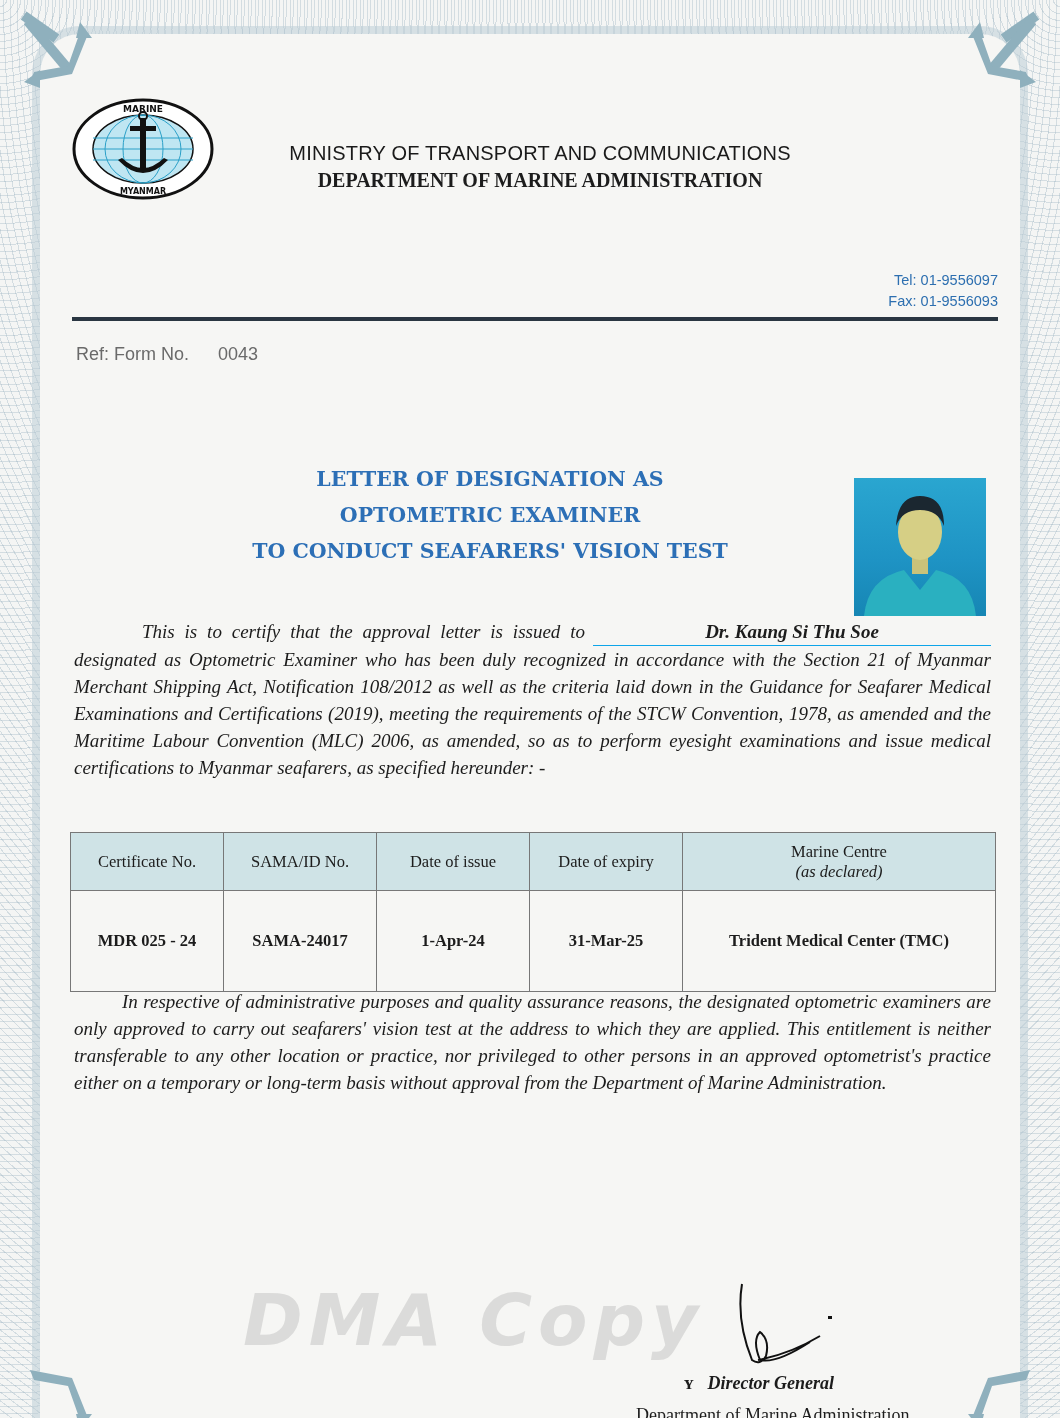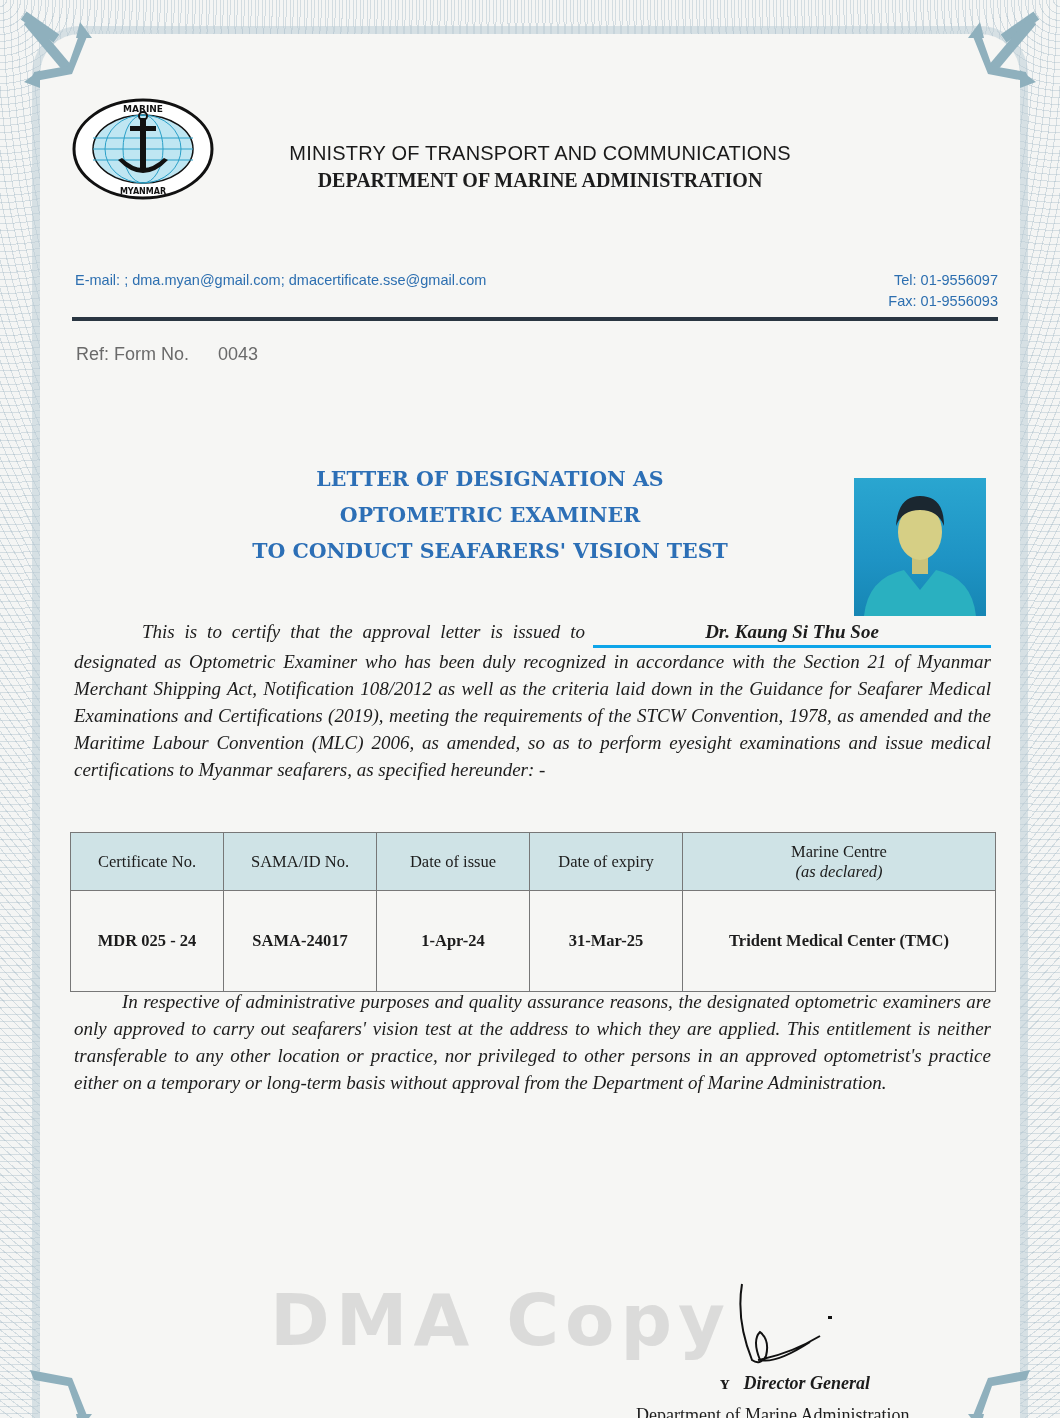--- a/index.html
+++ b/index.html
@@ -47,34 +47,34 @@
   .ref { position: absolute; left: 76px; top: 344px; font-family: "Liberation Sans", sans-serif; font-size: 18px; color: #6a6a6a; }
   .ref span + span { margin-left: 29px; }
 
   .title-block { position: absolute; left: 250px; top: 438px; width: 480px; text-align: center; color: #2c6fb6; font-family: "DejaVu Serif", serif; font-weight: bold; font-size: 20.5px; line-height: 36px; margin-top: 23px; }
 
   .photo { position: absolute; left: 854px; top: 478px; width: 132px; height: 138px; background: linear-gradient(180deg,#2aa6d0 0%,#1e93c4 60%,#1686b4 100%); overflow: hidden; }
 
   .para { position: absolute; left: 74px; width: 917px; font-style: italic; font-size: 19px; line-height: 27px; text-align: justify; }
   .p1 { top: 618px; }
   .indent { display: inline-block; width: 68px; }
-  .recipient { display: inline-block; width: 398px; border-bottom: 3px solid #0ea5e9; text-align: center; font-weight: bold; margin-left: 8px; }
+  .recipient { display: inline-block; width: 398px; border-bottom: 1px solid #0ea5e9; text-align: center; font-weight: bold; margin-left: 8px; }
 
   table.cert { position: absolute; left: 70px; top: 832px; width: 926px; border-collapse: collapse; font-family: "Liberation Serif", serif; }
   table.cert th, table.cert td { border: 1px solid #777; text-align: center; }
   table.cert th { background: #cfe3e6; font-weight: normal; font-size: 16.5px; height: 55px; }
   table.cert td { height: 98px; font-weight: bold; font-size: 16.5px; margin-left: 43px; }
   .sub-i { font-style: italic; display: block; }
 
   .p2 { top: 988px; }
 
-  .watermark { position: absolute; left: 270px; top: 1278px; font-family: "DejaVu Sans", sans-serif; font-weight: bold; font-size: 72px; color: rgba(170,170,170,0.35); letter-spacing: 6px; }
+  .watermark { position: absolute; left: 243px; top: 1278px; font-family: "DejaVu Sans", sans-serif; font-weight: bold; font-style: italic; font-size: 72px; color: rgba(170,170,170,0.35); letter-spacing: 6px; }
 
   .signature { position: absolute; left: 730px; top: 1280px; width: 120px; height: 90px; }
-  .sig-title { position: absolute; left: 720px; top: 1373px; font-style: italic; font-weight: bold; font-size: 18px; }
+  .sig-title { position: absolute; left: 684px; top: 1373px; font-style: italic; font-weight: bold; font-size: 18px; }
   .sig-title .mark { font-style: normal; margin-right: 14px; }
   .sig-org { position: absolute; left: 636px; top: 1405px; font-size: 18px; }
 </style>
 </head>
 <body>
 
 <div class="border-frame"></div>
 <div class="paper"></div>
 
 <svg class="corner-anchor tl" viewBox="0 0 90 90">
@@ -127,21 +127,20 @@
   <text x="71" y="14" font-size="9" text-anchor="middle" font-family="DejaVu Sans, sans-serif" font-weight="bold" fill="#111">MARINE</text>
   <text x="71" y="96" font-size="8" text-anchor="middle" font-family="DejaVu Sans, sans-serif" font-weight="bold" fill="#111">MYANMAR</text>
 </svg>
 
 <div class="letterhead">
   <div class="lh-ministry">MINISTRY OF TRANSPORT AND COMMUNICATIONS</div>
   <div class="lh-dept">DEPARTMENT OF MARINE ADMINISTRATION</div>
 </div>
 
 <div class="contact-left">
-  <div>E-mail: ; dma.myan@gmail.com; dmacertificate.sse@gmail.com</div>
 </div>
 <div class="contact-right">
   <div>Tel: 01-9556097</div>
   <div>Fax: 01-9556093</div>
 </div>
 <div class="rule"></div>
 
 <div class="ref">
   <span>Ref: Form No.</span><span>0043</span>
 </div>

